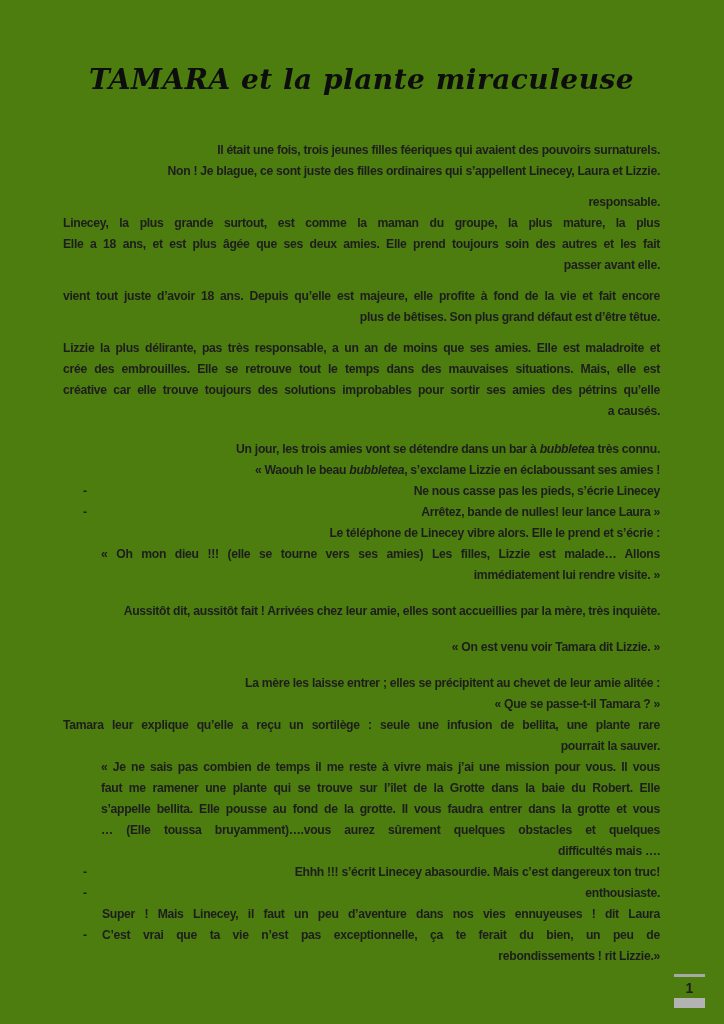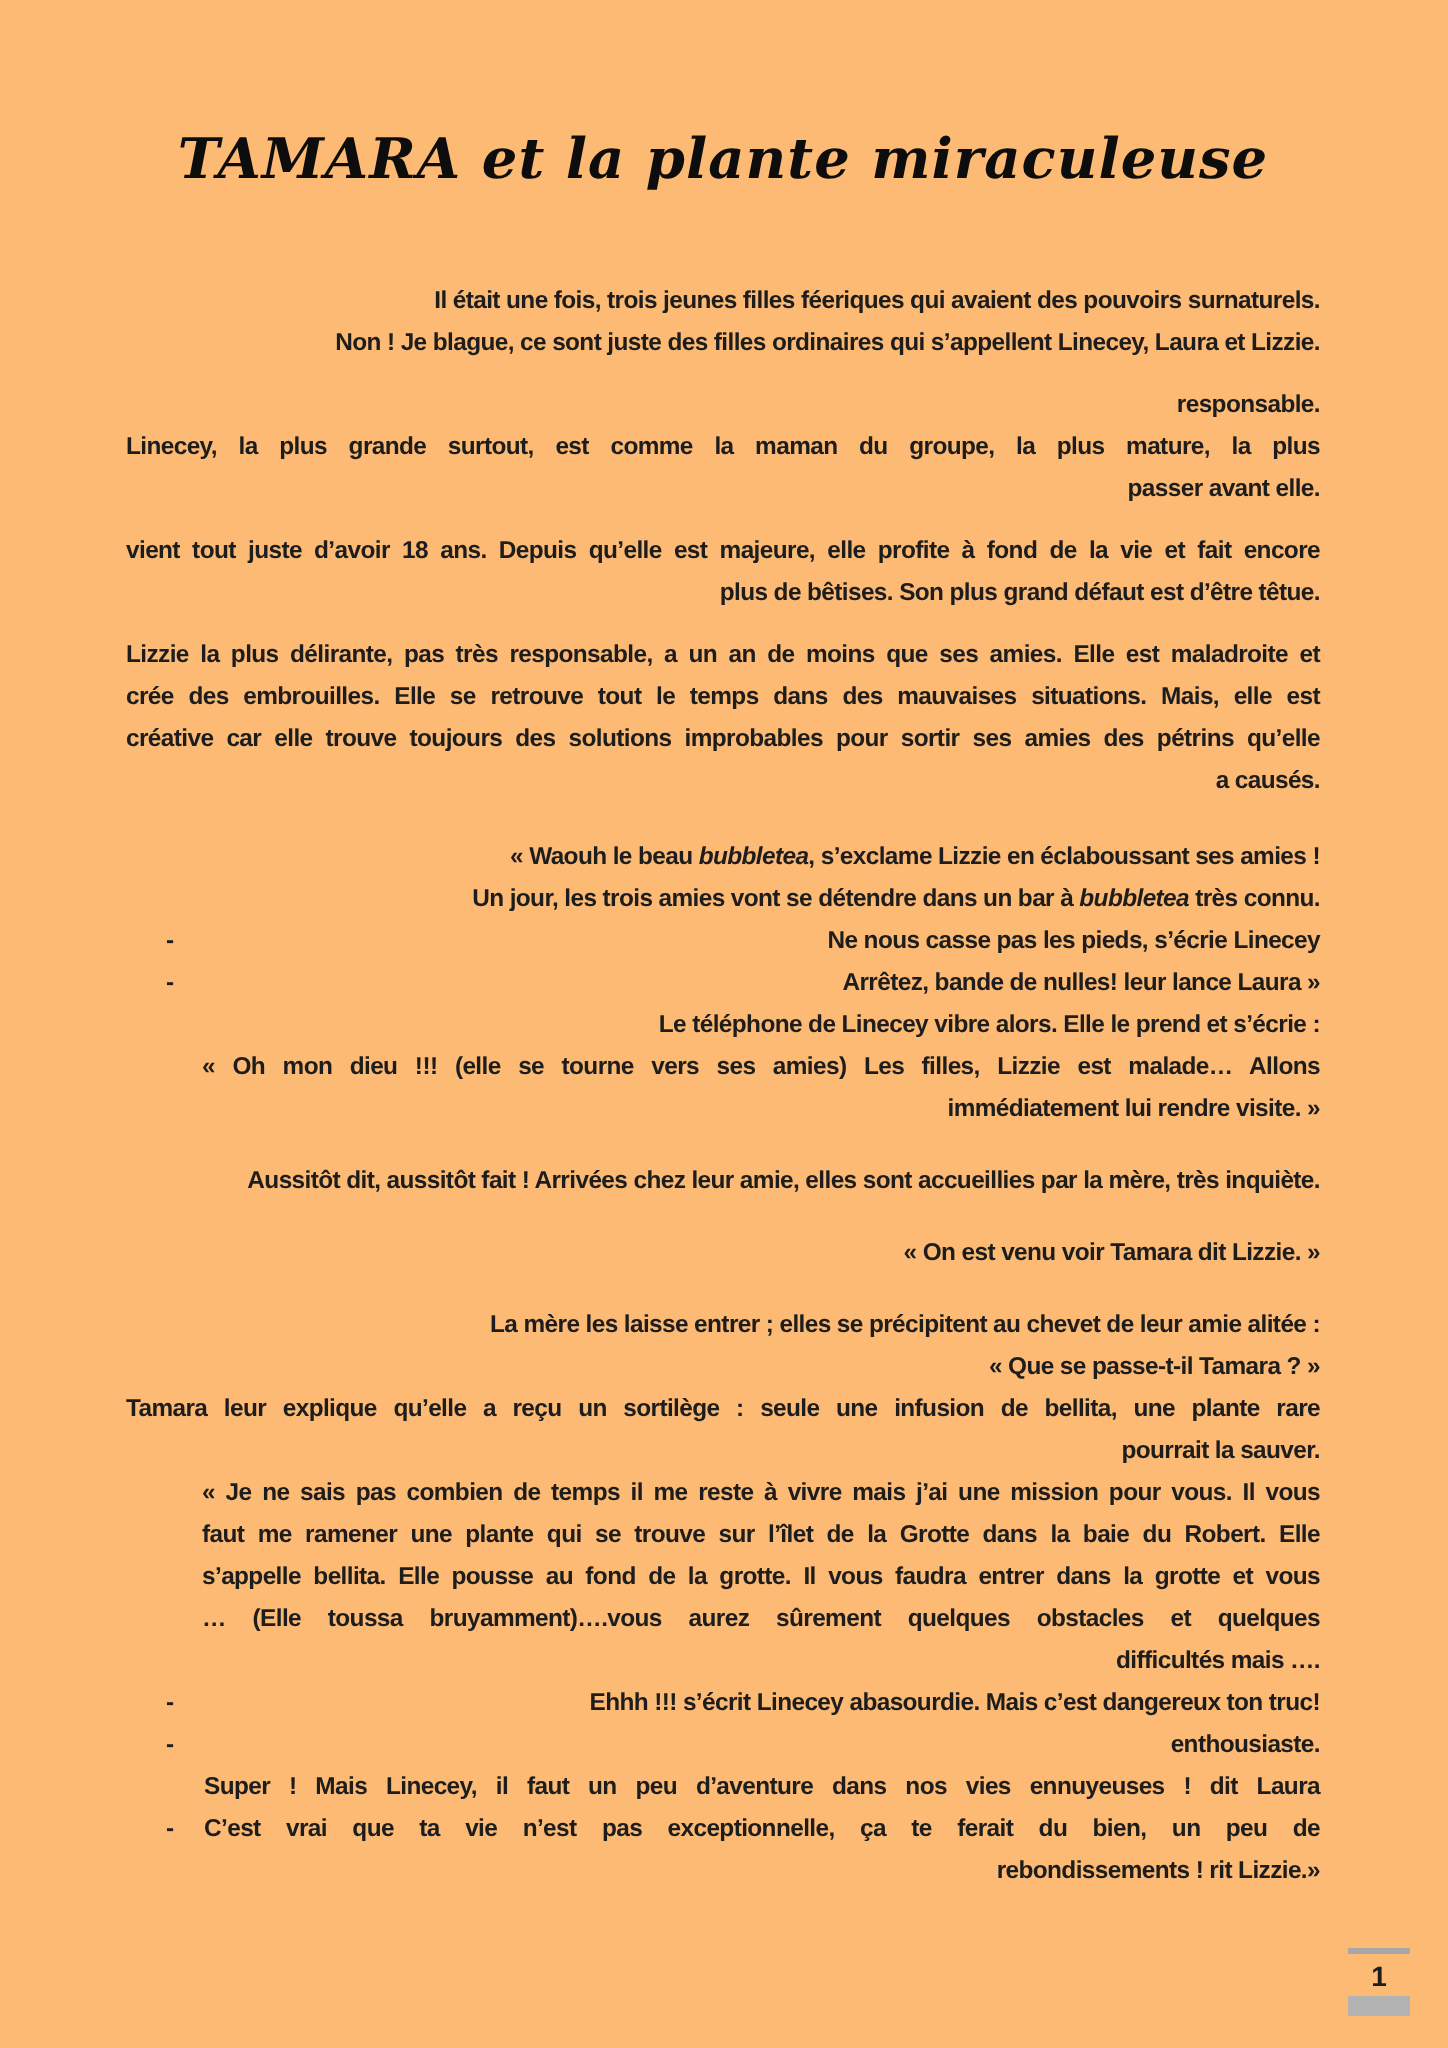--- a/index.html
+++ b/index.html
@@ -1,20 +1,20 @@
 <!DOCTYPE html>
 <html><head>
 <meta charset="utf-8">
 <style>
   html, body { margin: 0; padding: 0; background: #ffffff; }
   .page {
     position: relative;
     width: 724px;
     height: 1024px;
-    background: #fdba74;
+    background: #4d7c0f;
     overflow: hidden;
     font-family: "Liberation Sans", sans-serif;
     font-weight: bold;
     font-size: 12.2px;
     line-height: 21px;
     letter-spacing: -0.3px;
     color: #1d1d1d;
   }
   .content {
     position: absolute;
@@ -76,40 +76,41 @@
     <h1 class="title">TAMARA et la plante miraculeuse</h1>
     <div id="blocks">
         <div class="block body">
           <div class="line"><span>Il était une fois, trois jeunes filles féeriques qui avaient des pouvoirs surnaturels.</span></div>
           <div class="line"><span>Non ! Je blague, ce sont juste des filles ordinaires qui s’appellent Linecey, Laura et Lizzie.</span></div>
         </div>
         <div class="spacer sm"></div>
         <div class="block body">
           <div class="line"><span>responsable.</span></div>
           <div class="line stretch"><span>Linecey, la plus grande surtout, est comme la maman du groupe, la plus mature, la plus</span></div>
+          <div class="line stretch"><span>Elle a 18 ans, et est plus âgée que ses deux amies. Elle prend toujours soin des autres et les fait</span></div>
           <div class="line"><span>passer avant elle.</span></div>
         </div>
         <div class="spacer sm"></div>
         <div class="block body">
           <div class="line stretch"><span>vient tout juste d’avoir 18 ans. Depuis qu’elle est majeure, elle profite à fond de la vie et fait encore</span></div>
           <div class="line"><span>plus de bêtises. Son plus grand défaut est d’être têtue.</span></div>
         </div>
         <div class="spacer sm"></div>
         <div class="block body">
           <div class="line stretch"><span>Lizzie la plus délirante, pas très responsable, a un an de moins que ses amies. Elle est maladroite et</span></div>
           <div class="line stretch"><span>crée des embrouilles. Elle se retrouve tout le temps dans des mauvaises situations. Mais, elle est</span></div>
           <div class="line stretch"><span>créative car elle trouve toujours des solutions improbables pour sortir ses amies des pétrins qu’elle</span></div>
           <div class="line"><span>a causés.</span></div>
         </div>
         <div class="spacer lg"></div>
+        <div class="block body">
+          <div class="line"><span>Un jour, les trois amies vont se détendre dans un bar à </span><span class="it">bubbletea</span><span> très connu.</span></div>
+        </div>
         <div class="block quote">
           <div class="line"><span>« Waouh le beau </span><span class="it">bubbletea</span><span>, s’exclame Lizzie en éclaboussant ses amies !</span></div>
-        </div>
-        <div class="block body">
-          <div class="line"><span>Un jour, les trois amies vont se détendre dans un bar à </span><span class="it">bubbletea</span><span> très connu.</span></div>
         </div>
         <div class="block bullet">
           <span class="marker">-</span>
           <div class="line"><span>Ne nous casse pas les pieds, s’écrie Linecey</span></div>
         </div>
         <div class="block bullet">
           <span class="marker">-</span>
           <div class="line"><span>Arrêtez, bande de nulles! leur lance Laura »</span></div>
         </div>
         <div class="block body">

